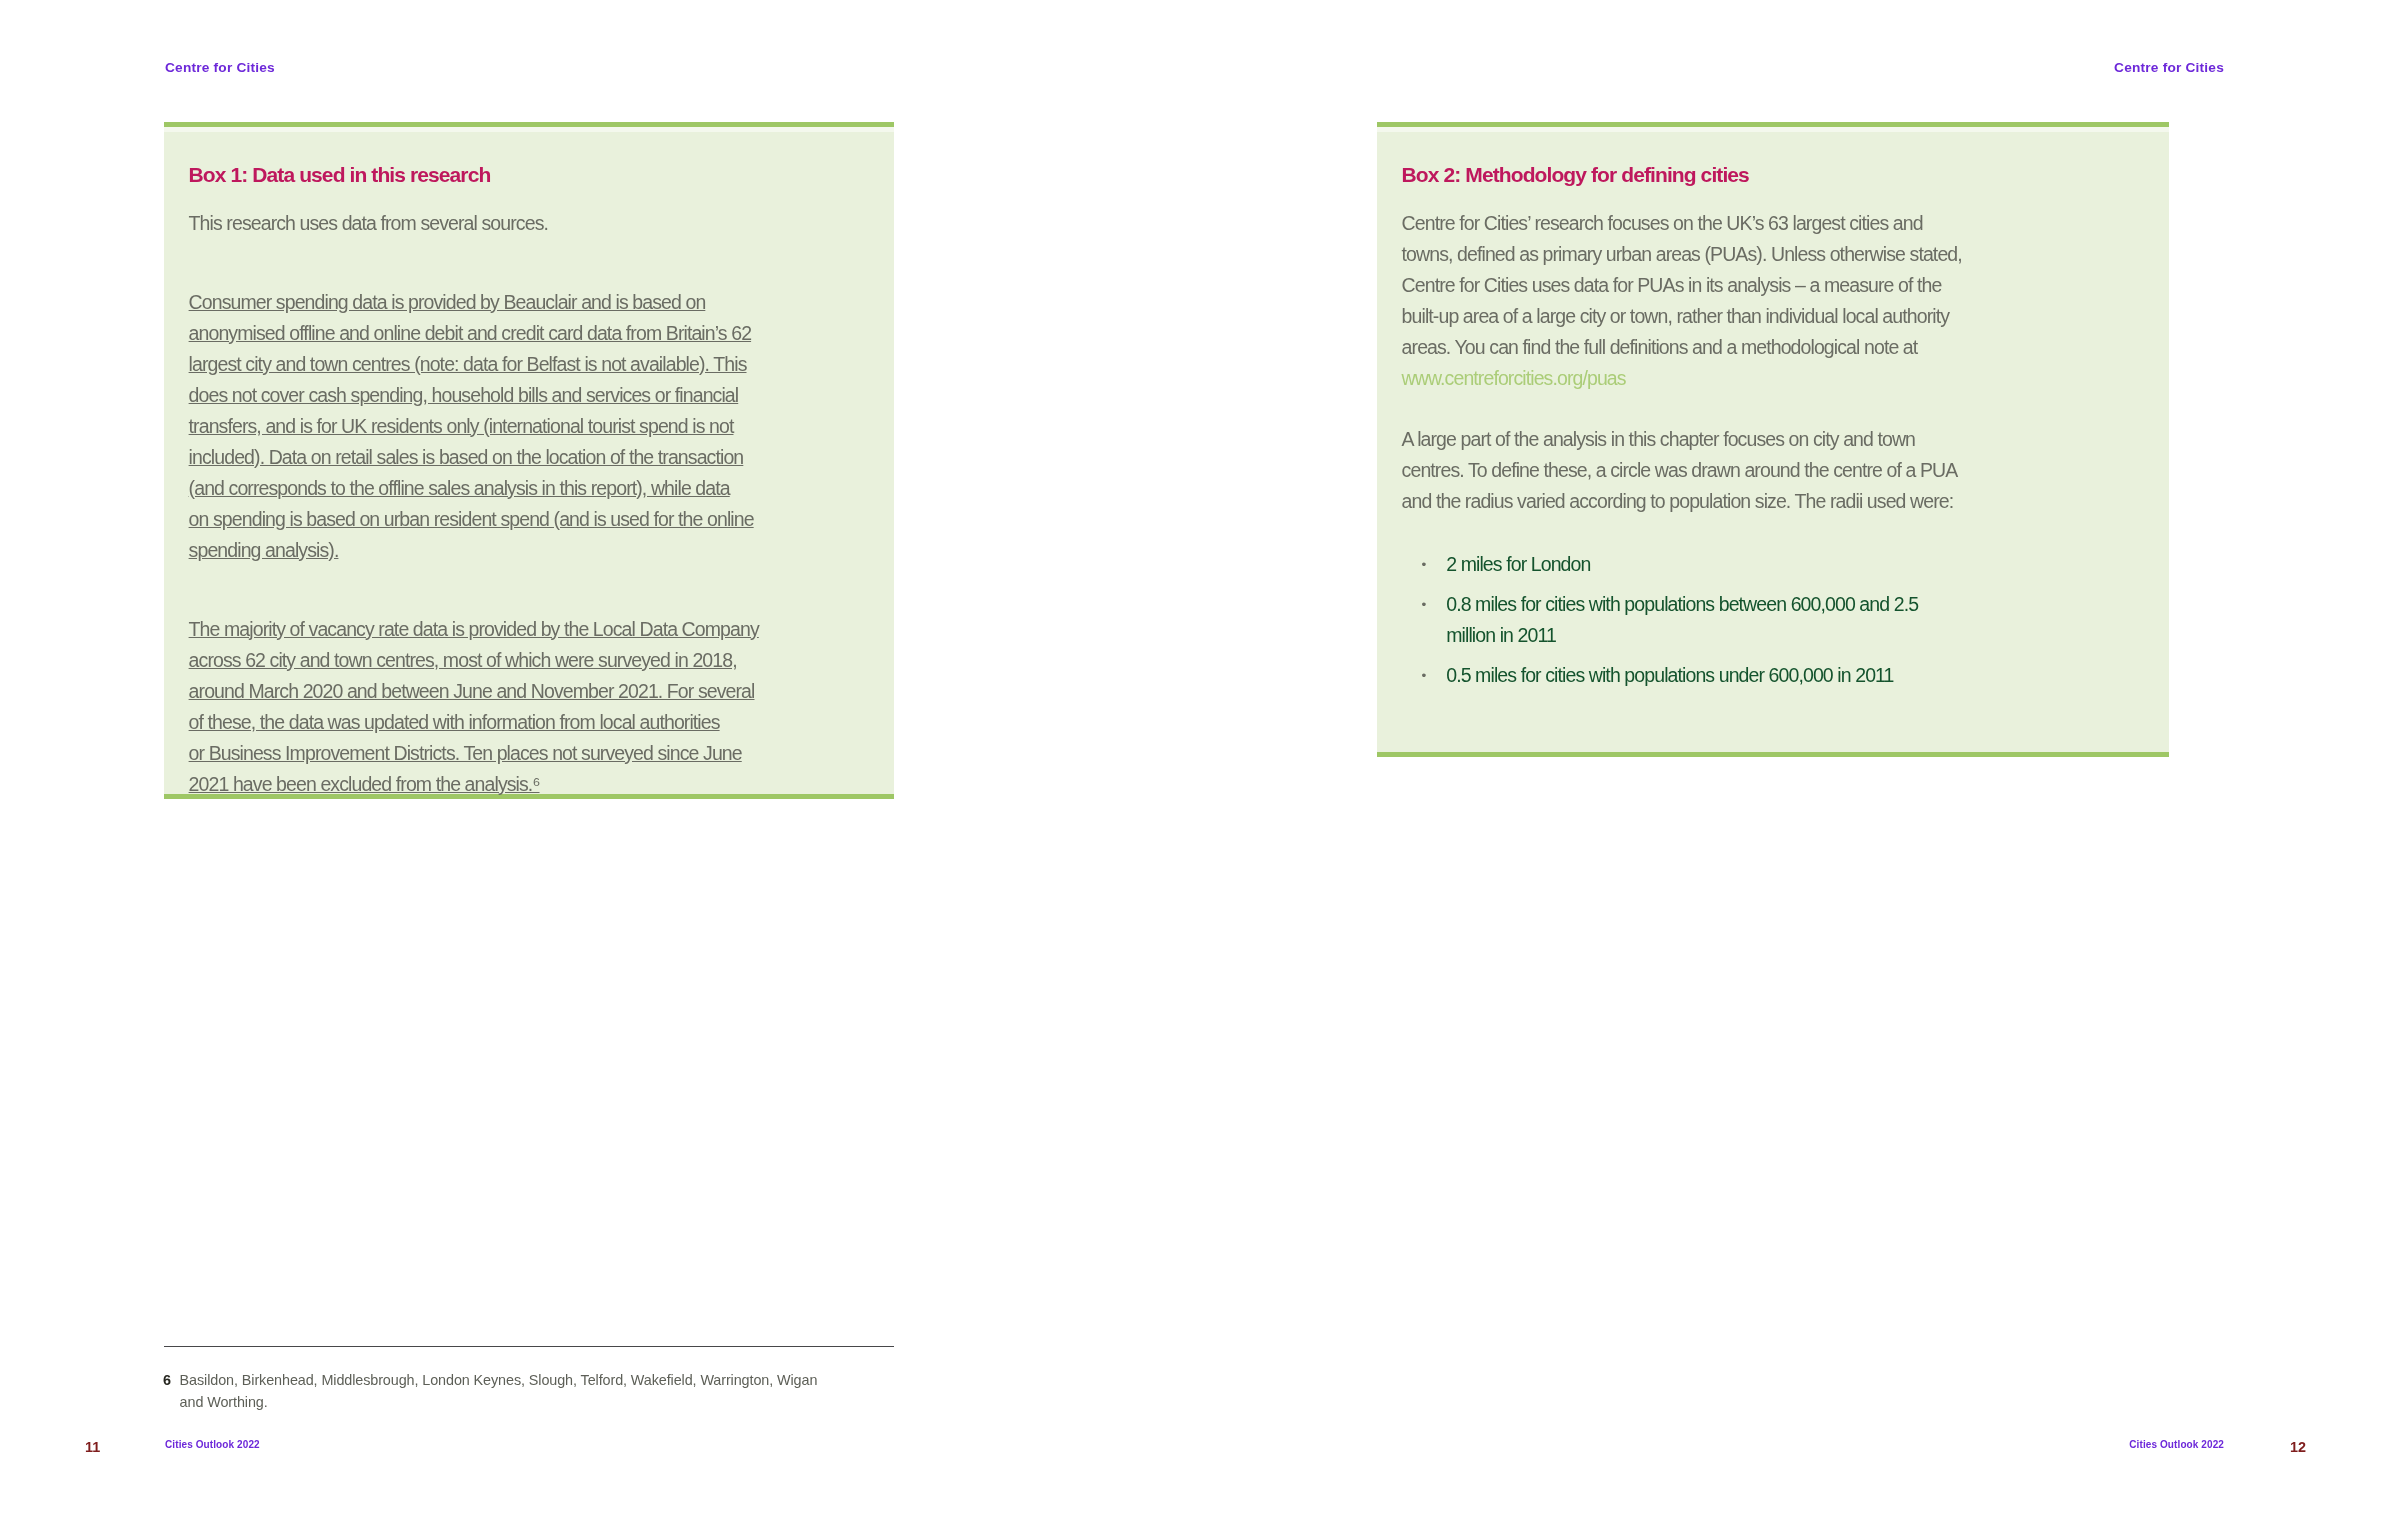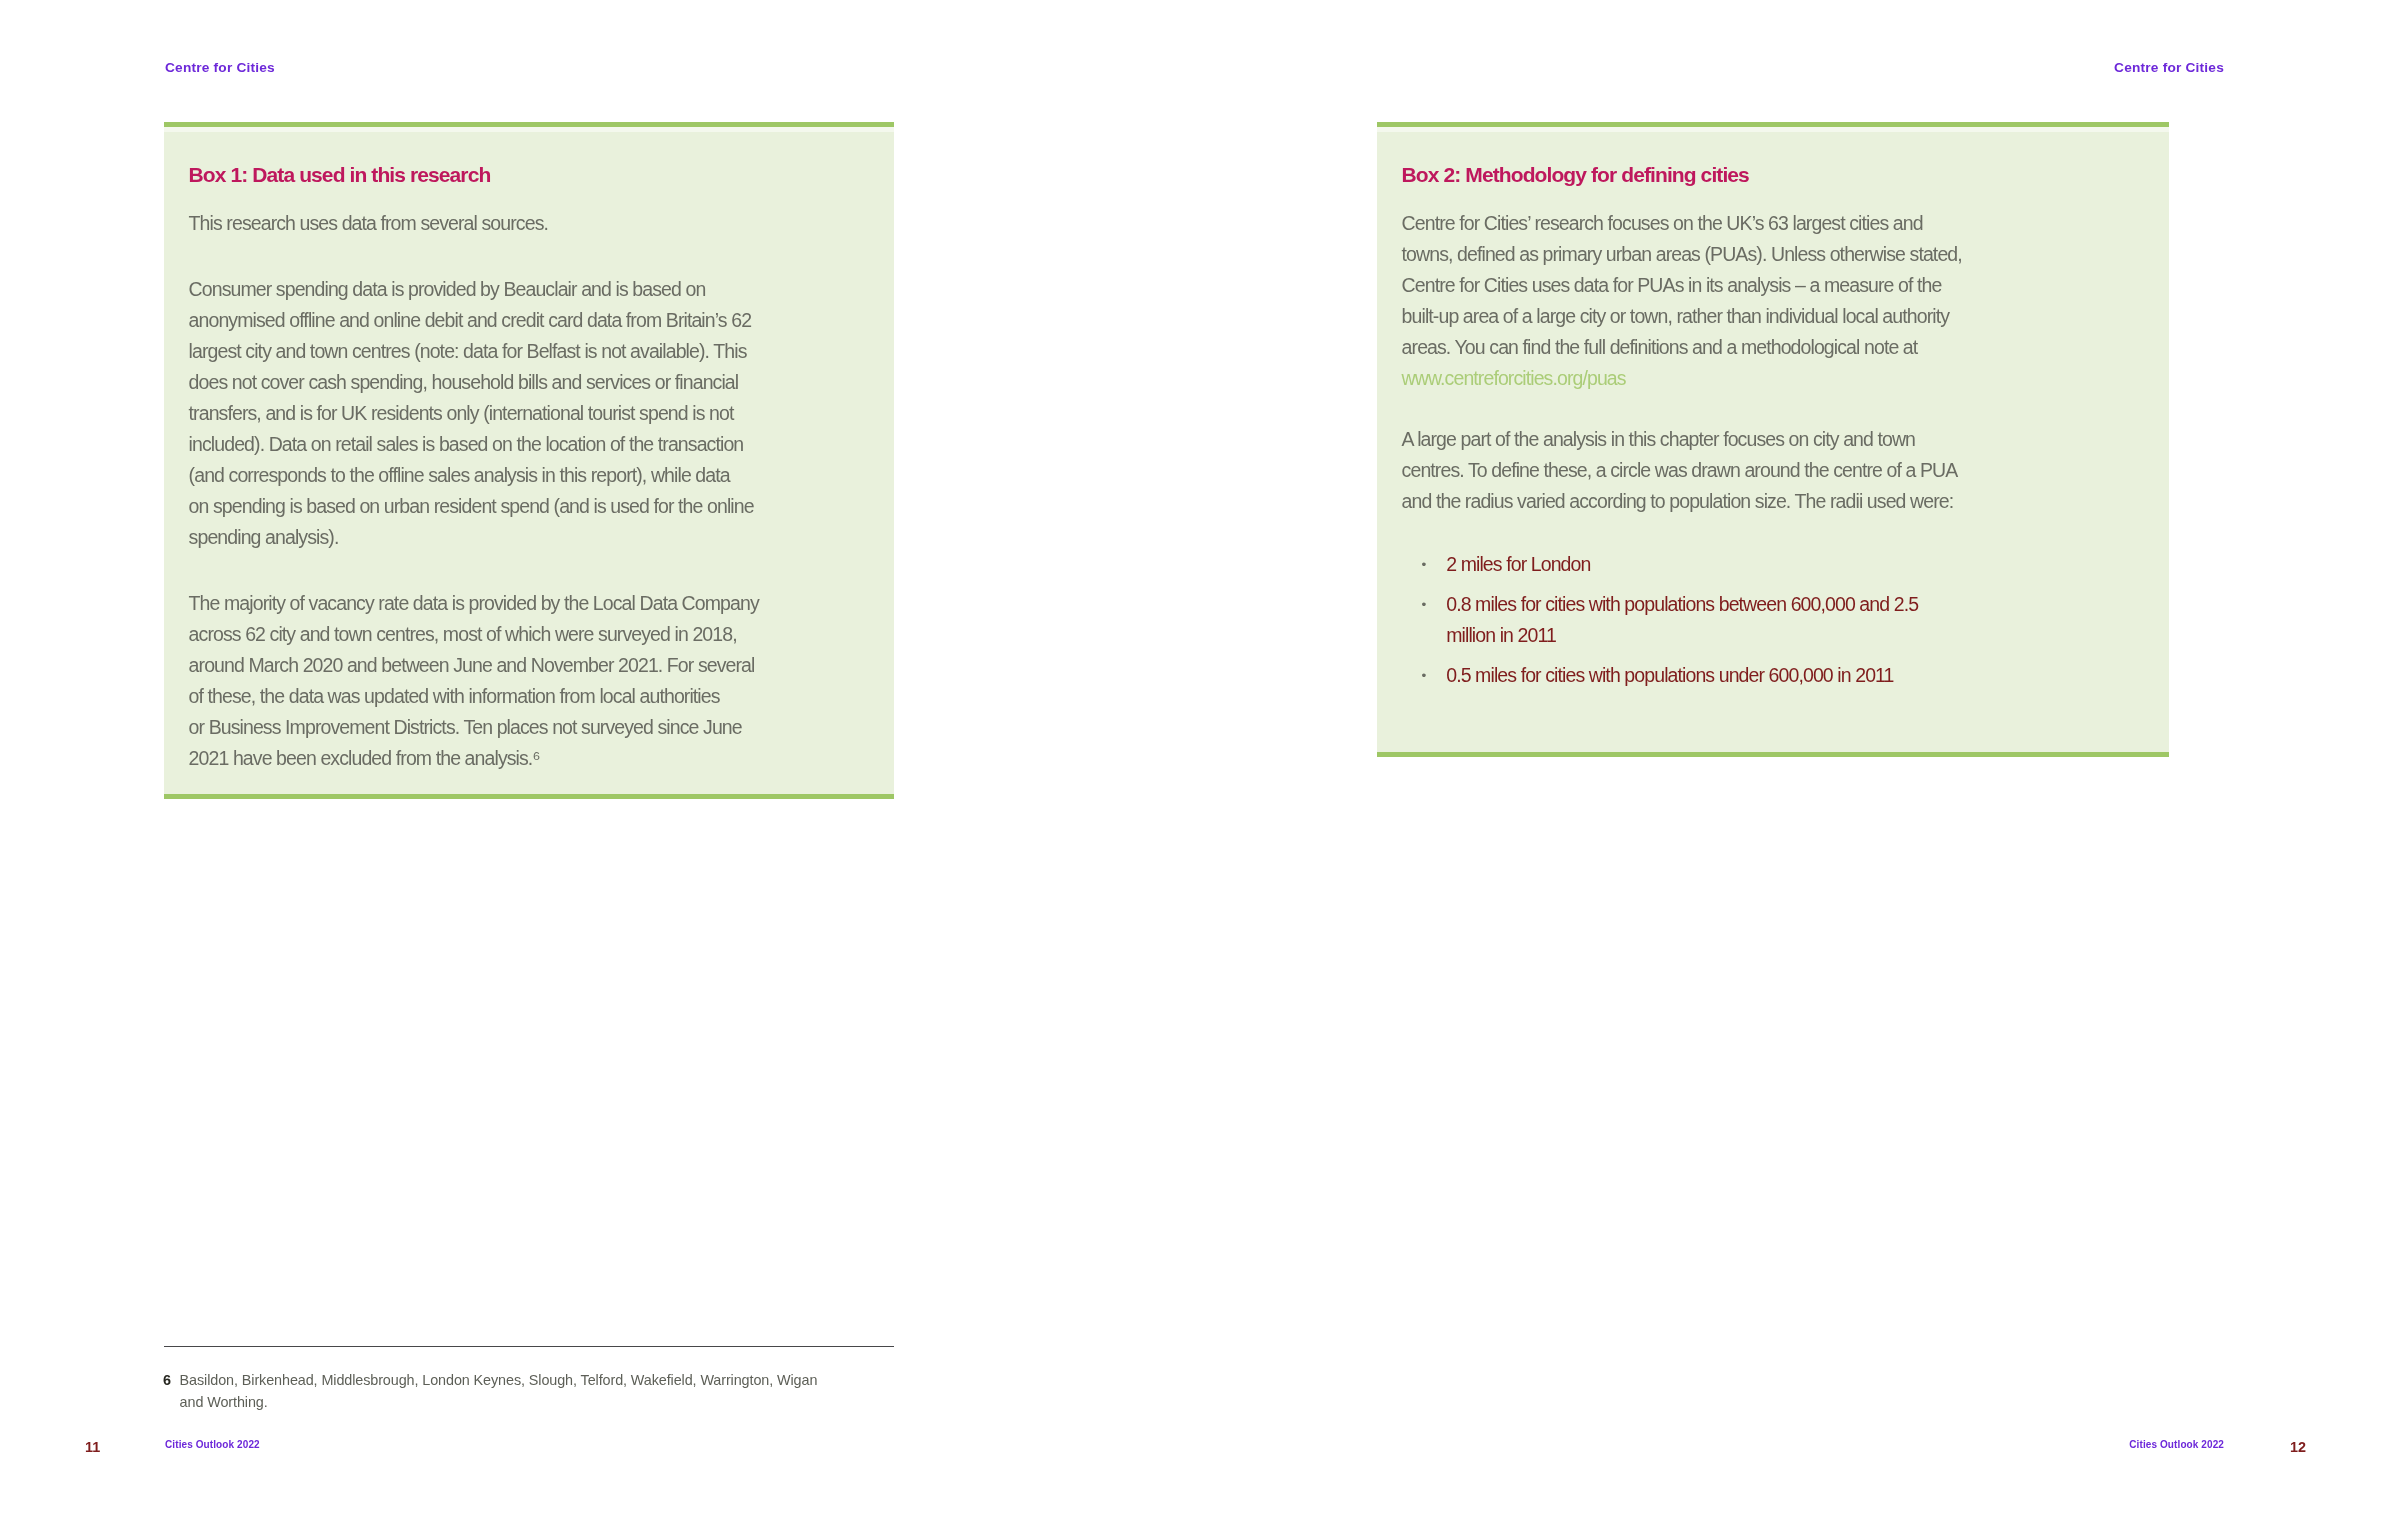--- a/index.html
+++ b/index.html
@@ -58,21 +58,21 @@
     white-space: pre;
   }
   .body-text {
     margin: 19.5px 0 0 0;
     font-size: 19.5px;
     line-height: 31px;
     letter-spacing: -0.9px;
     color: #6a6c63;
     white-space: pre;
   }
-  .body-text + .body-text { margin-top: 35px; }
+  .body-text + .body-text { margin-top: 48px; text-decoration: underline; }
   .link {
     display: block;
     margin: 0;
     font-size: 19.5px;
     line-height: 31px;
     letter-spacing: -0.9px;
     color: #abcd78;
     text-decoration: none;
     cursor: pointer;
     white-space: pre;
@@ -90,21 +90,21 @@
     flex: none;
     width: 24.6px;
     font-size: 13.7px;
     line-height: 31px;
     color: #6a6c63;
   }
   .bullet-text {
     font-size: 19.5px;
     line-height: 31px;
     letter-spacing: -0.9px;
-    color: #7f1d1d;
+    color: #14532d;
     white-space: pre;
   }
 
   .footnote-divider {
     position: absolute;
     left: 164px;
     top: 1346px;
     width: 730px;
     height: 1.4px;
     background: #47474a;

